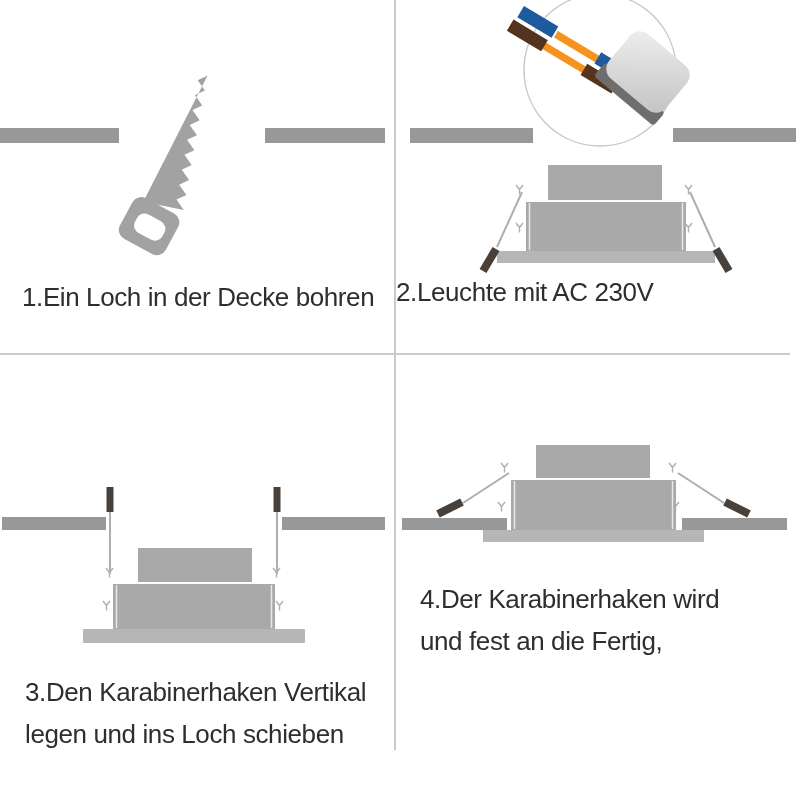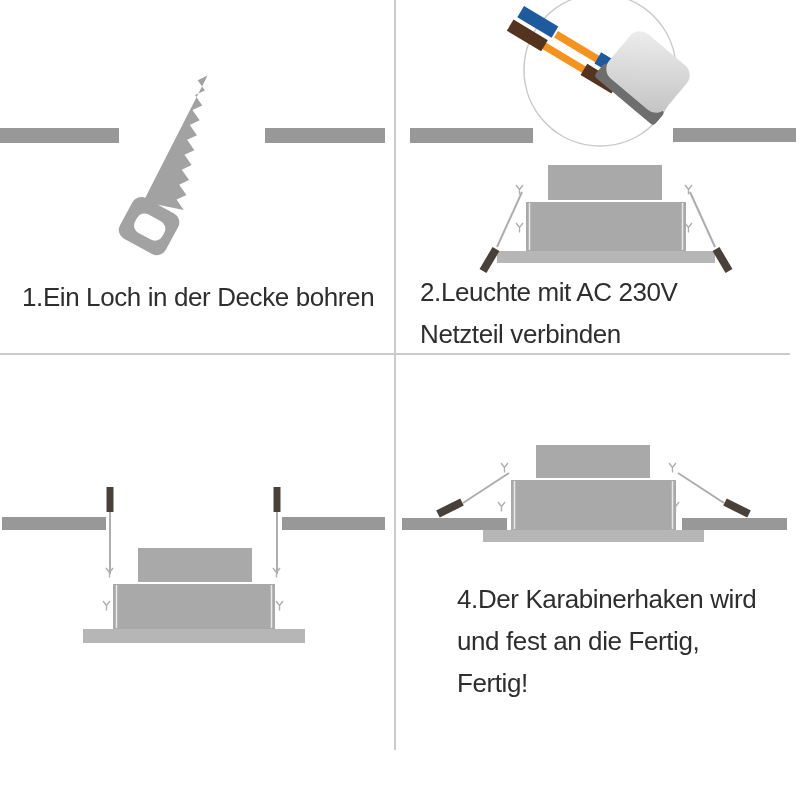--- a/index.html
+++ b/index.html
@@ -152,25 +152,27 @@
         <line class="seam" x1="672.5" y1="481" x2="672.5" y2="529"></line>
         <rect class="f-trim" x="483" y="530" width="221" height="12"></rect>
       </g>
     </g>
   </svg>
 
   <div class="caption" style="left:22px;top:276px;">
     <div>1.Ein Loch in der Decke bohren</div>
   </div>
 
-  <div class="caption" style="left:420px;top:271px;">
+  <div class="caption" style="left:396px;top:271px;">
     <div>2.Leuchte mit AC 230V</div>
-    <div>Netzteil verbinden</div>
   </div>
 
+  <div class="caption" style="left:25px;top:671px;">
+    <div>3.Den Karabinerhaken Vertikal</div>
+    <div>legen und ins Loch schieben</div>
+  </div>
 
-  <div class="caption" style="left:420px;top:578px;margin-left:37px;">
+  <div class="caption" style="left:420px;top:578px;">
     <div>4.Der Karabinerhaken wird</div>
     <div>und fest an die Fertig,</div>
-    <div>Fertig!</div>
   </div>
 
 </div>
 
 </body></html>

